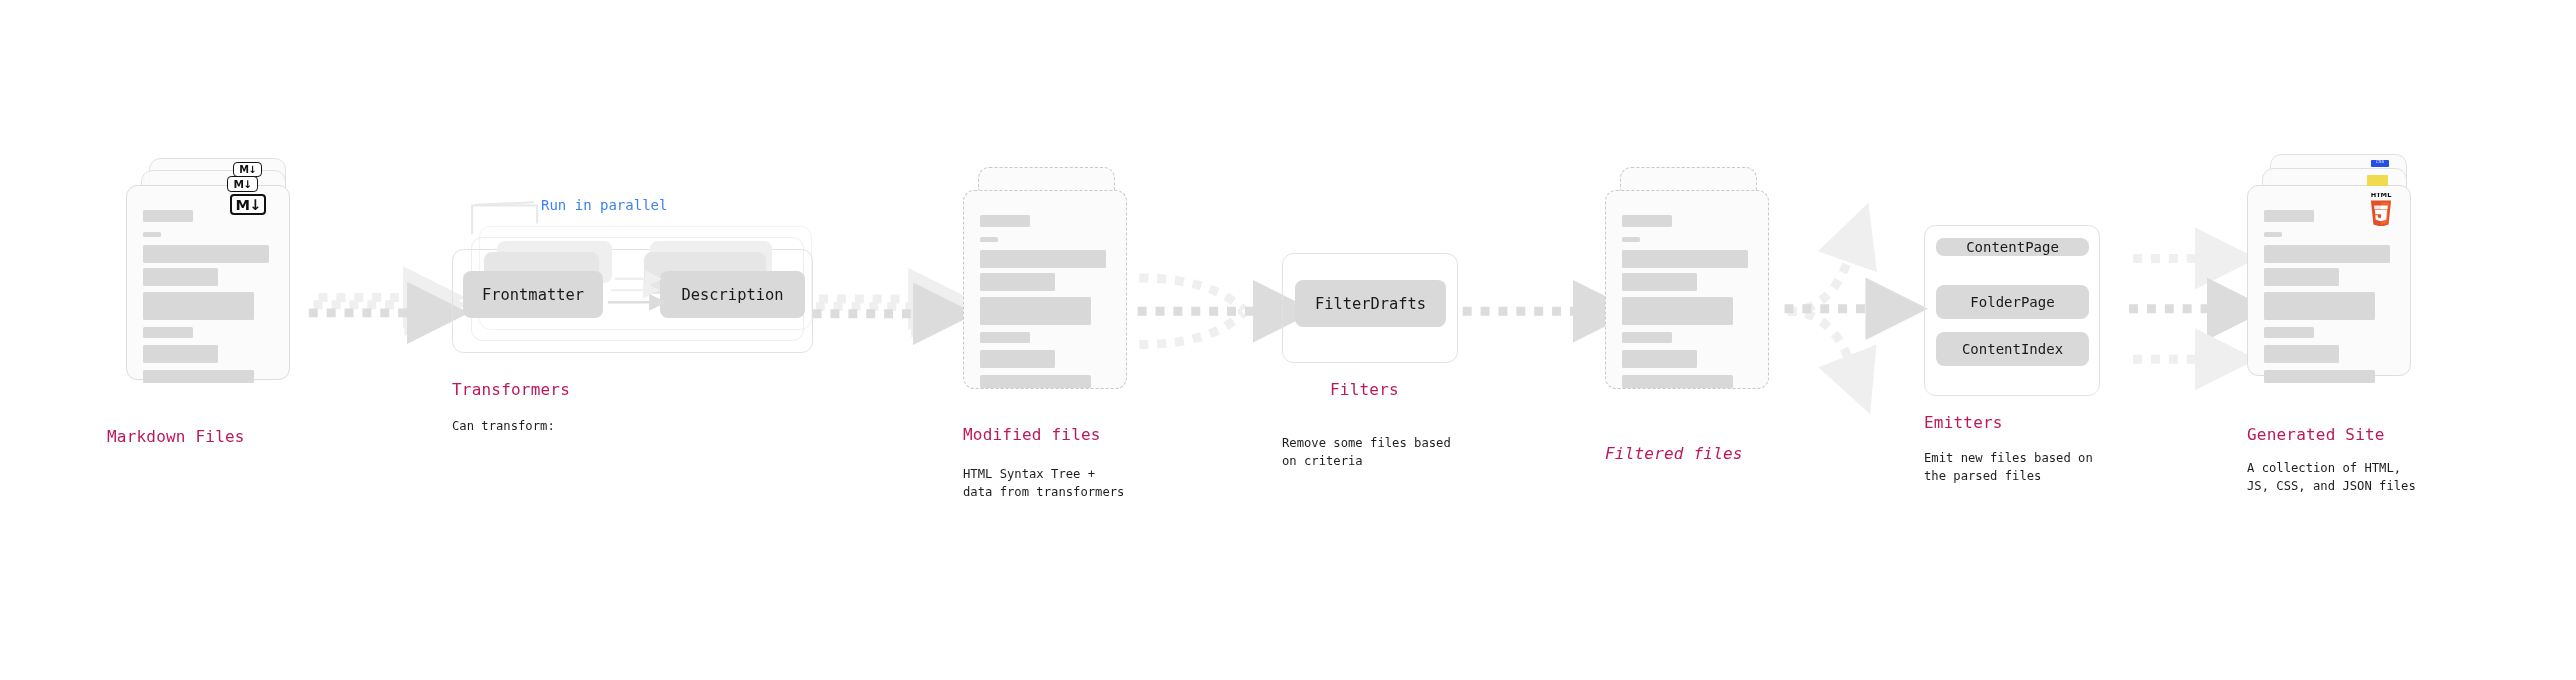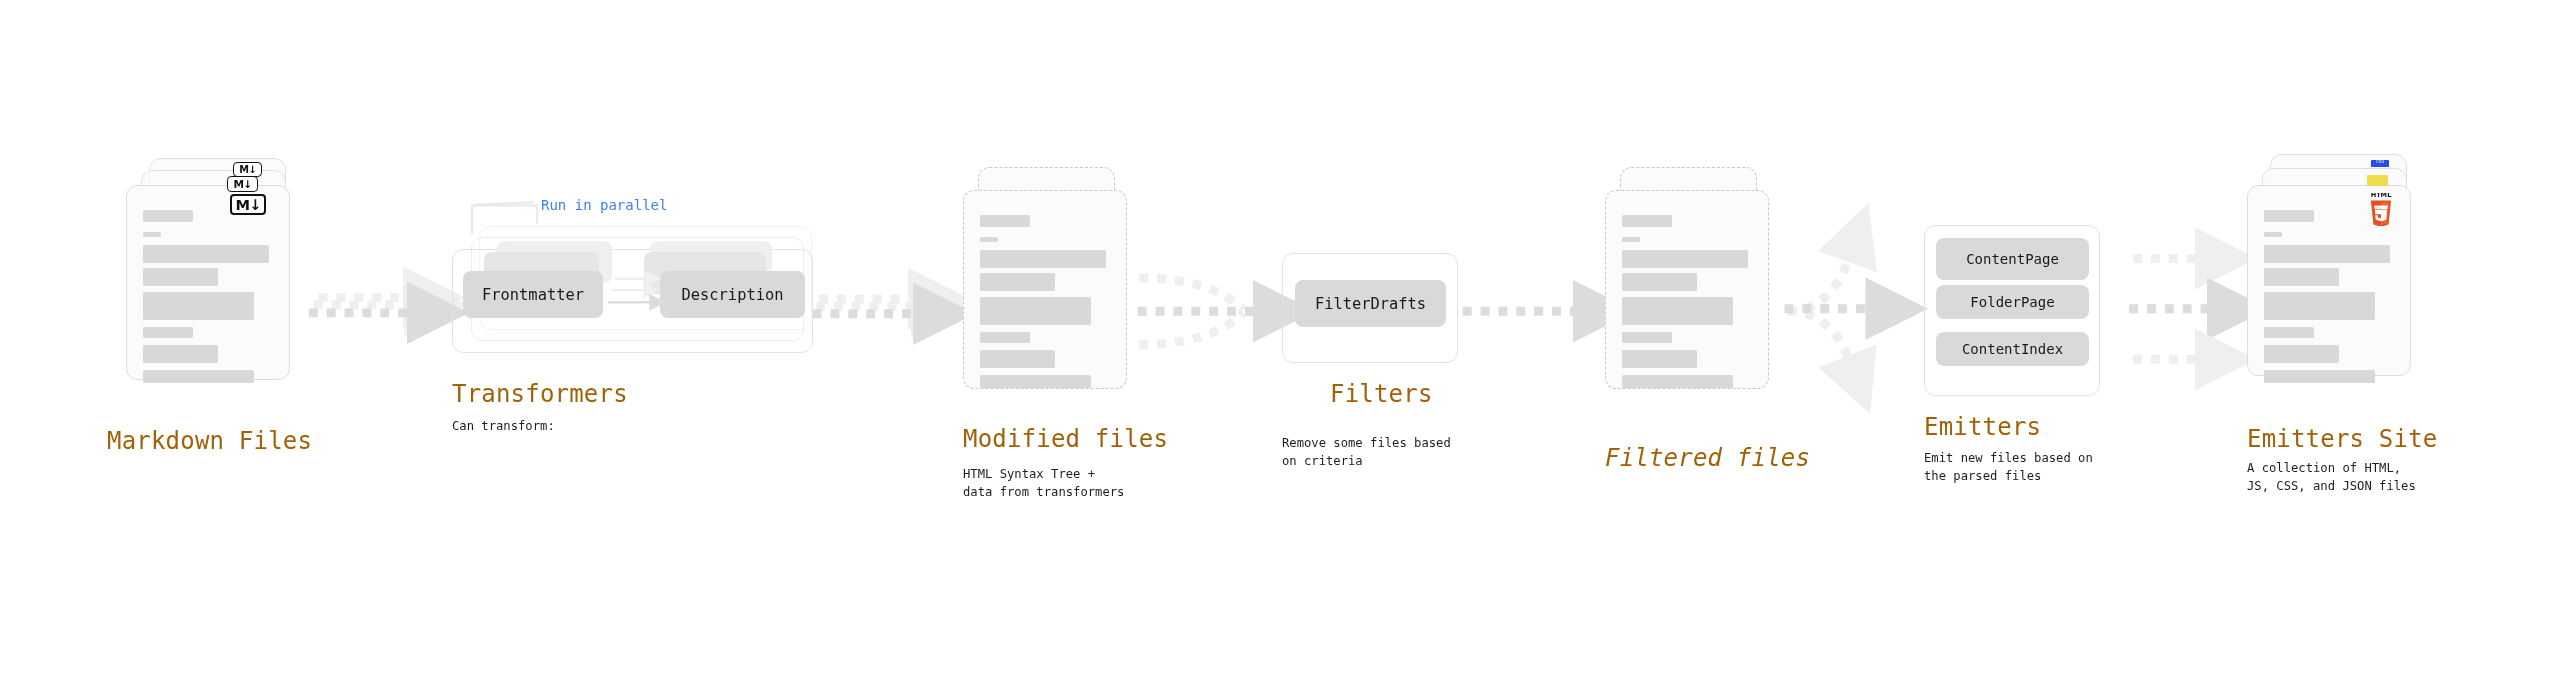--- a/index.html
+++ b/index.html
@@ -57,22 +57,22 @@
     color: #1a1a1a;
     font-size: 15.4px;
     white-space: nowrap;
   }
   .chip.ghost1 { background: #e6e6e6; color: transparent; }
   .chip.ghost2 { background: #efefef; color: transparent; }
 
   
   .h-label {
     position: absolute;
-    font-size: 24px;
-    color: #a16207;
+    font-size: 16px;
+    color: #be185d;
     white-space: nowrap;
     letter-spacing: 0.2px;
   }
   .sub-label {
     position: absolute;
     font-size: 12.2px;
     line-height: 18px;
     color: #1e1e1e;
     white-space: pre-line;
   }
@@ -219,21 +219,21 @@
       <div class="bar" style="left:16.3px; top:106px; width:111px; height:28.4px;"></div>
       <div class="bar" style="left:16.3px; top:141px; width:50px; height:11.4px;"></div>
       <div class="bar" style="left:16.3px; top:159px; width:75px; height:18px;"></div>
       <div class="bar" style="left:16.3px; top:184px; width:111px; height:13px;"></div>
     </div>
   </div>
   <div class="h-label" style="left:1605px; top:444px;font-style:italic;">Filtered files</div>
 
   <div>
     <div class="gbox" style="left:1924px; top:225px; width:176px; height:171px;"></div>
-    <div class="chip" style="left:1936px; top:238px; width:153px; height:42px; font-size:14px;">ContentPage</div>
+    <div class="chip" style="left:1936px; top:238px; width:153px; height:18px; font-size:14px;">ContentPage</div>
     <div class="chip" style="left:1936px; top:285px; width:153px; height:34px; font-size:14px;">FolderPage</div>
     <div class="chip" style="left:1936px; top:332px; width:153px; height:34px; font-size:14px;">ContentIndex</div>
   </div>
   <div class="h-label" style="left:1924px; top:413px;">Emitters</div>
   <div class="sub-label" style="left:1924px; top:449px;">Emit new files based on
 the parsed files</div>
 
   <div class="card-stack" style="left:2247px; top:154px;">
     <div class="sheet back2" style="left:23px; top:0px; width:137px; height:65px;"></div>
     <div class="sheet back2" style="left:14.6px; top:14px; width:145px; height:65px;"></div>
@@ -258,18 +258,18 @@
       <svg viewBox="0 0 512 580" width="28" height="32.5">
         <text x="256" y="70" font-family="DejaVu Sans, sans-serif" font-size="120" font-weight="bold" fill="#111" text-anchor="middle">HTML</text>
         <path fill="#e34f26" d="M71 130 L117 570 L255 610 L394 570 L440 130 Z"></path>
         <path fill="#ef652a" d="M256 160 L256 580 L368 548 L406 160 Z"></path>
         <path fill="#ffffff" d="M256 300 L145 300 L152 380 L256 380 L256 455 L200 442 L196 400 L152 400 L160 482 L256 510 L352 482 L366 300 L256 300 Z"></path>
         <path fill="#ebebeb" d="M256 220 L130 220 L137 290 L256 290 L256 220 Z"></path>
         <path fill="#ffffff" d="M256 220 L256 290 L374 290 L381 220 Z"></path>
       </svg>
     </div>
   </div>
-  <div class="h-label" style="left:2247px; top:425px;">Emitters Site</div>
+  <div class="h-label" style="left:2247px; top:425px;">Generated Site</div>
   <div class="sub-label" style="left:2247px; top:459px;">A collection of HTML,
 JS, CSS, and JSON files</div>
 
 </div>
 
 
 </body></html>

